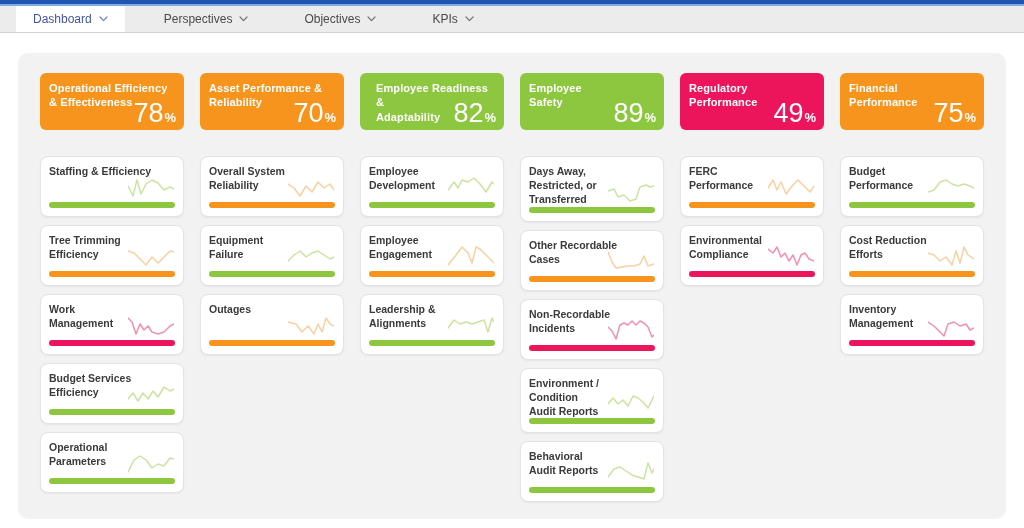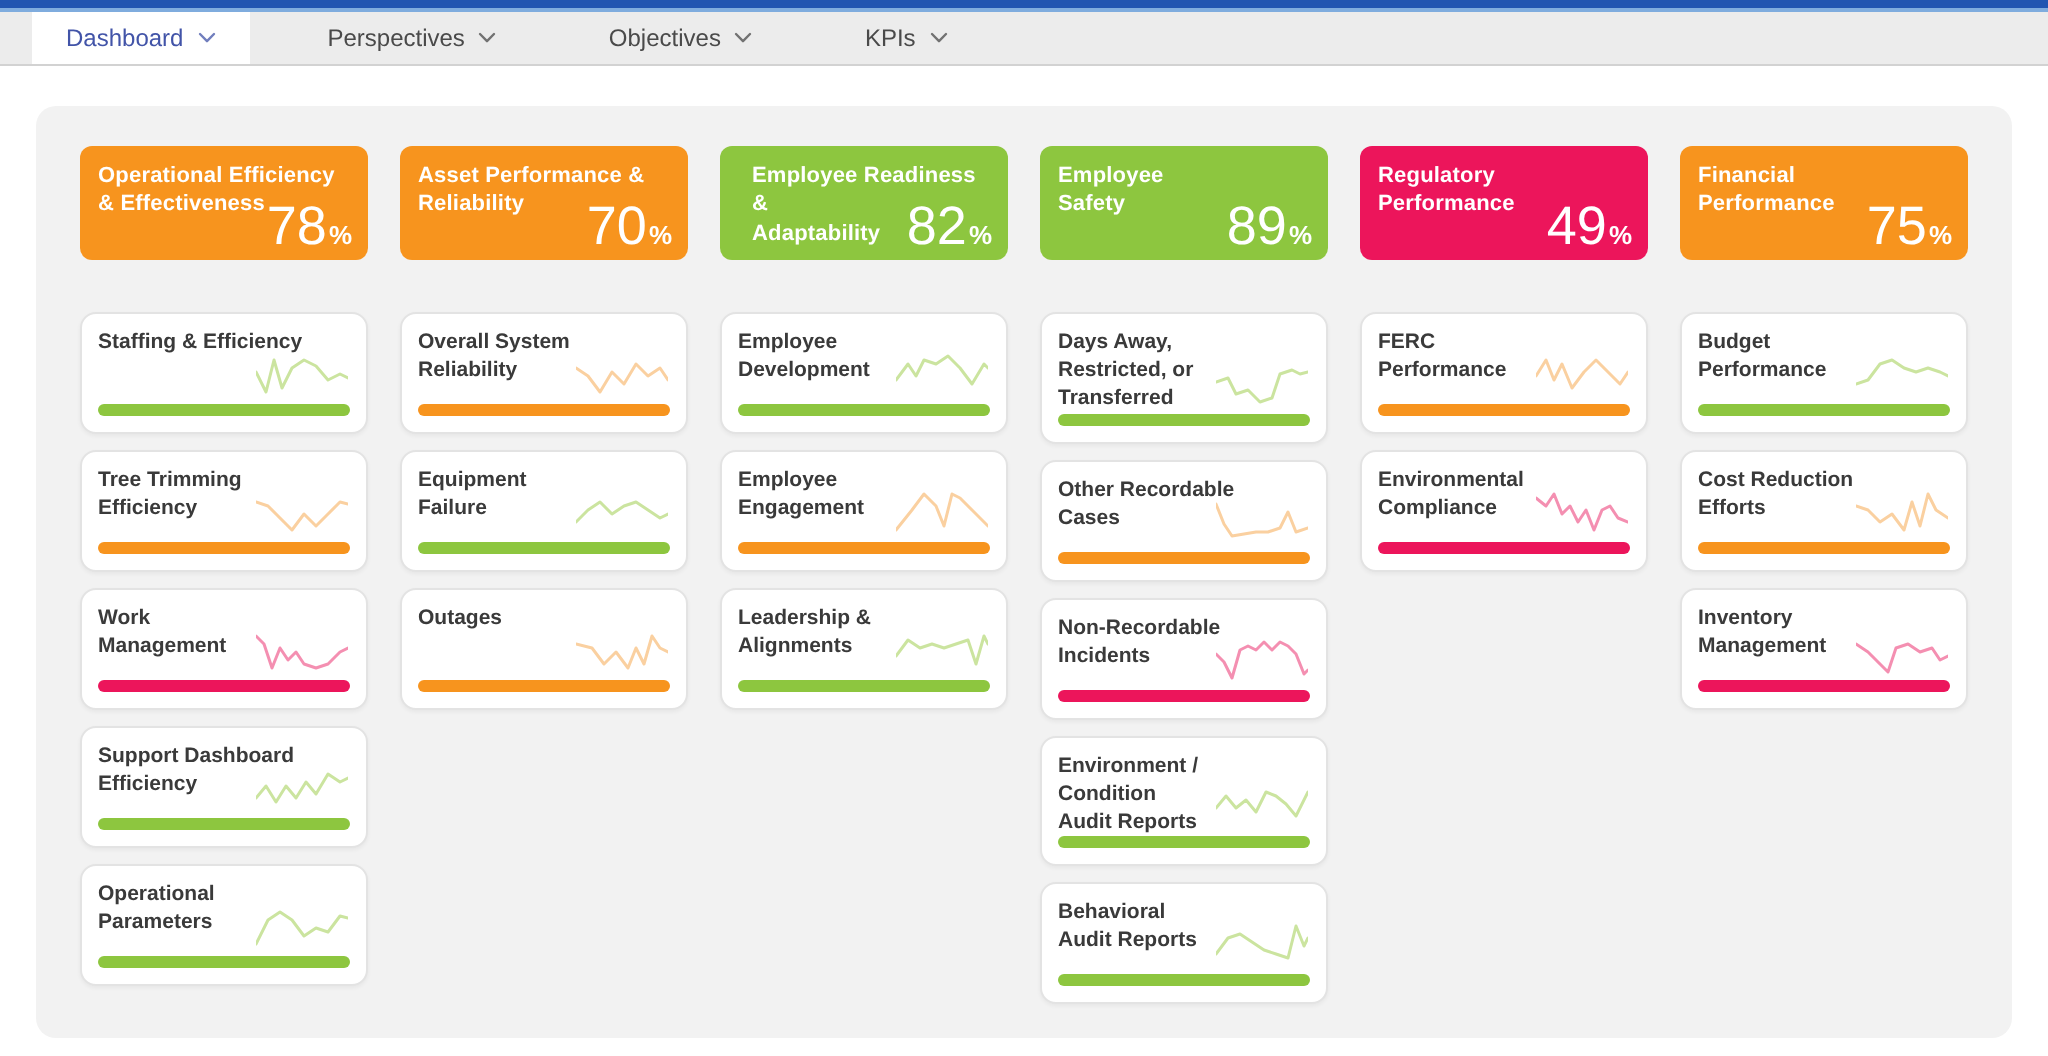--- a/index.html
+++ b/index.html
@@ -165,21 +165,21 @@
   <article class="kpi">
     <div class="kpi-title">Work
 Management</div>
     <svg class="spark" viewBox="0 0 46 26">
       <polyline points="0,6 4,10 8,22 12,12 16,18 20,14 24,20 30,22 36,20 42,14 46,12" stroke="#F48FB1"></polyline>
     </svg>
     <div class="kpi-bar" style="background: rgb(236, 21, 91);"></div>
   </article>
 
   <article class="kpi">
-    <div class="kpi-title">Support Dashboard
+    <div class="kpi-title">Budget Services
 Efficiency</div>
     <svg class="spark" viewBox="0 0 46 26">
       <polyline points="0,18 5,12 10,20 15,12 20,18 25,10 30,16 36,6 42,10 46,8" stroke="#CBE49F"></polyline>
     </svg>
     <div class="kpi-bar" style="background: rgb(141, 198, 63);"></div>
   </article>
 
   <article class="kpi">
     <div class="kpi-title">Operational
 Parameters</div>

